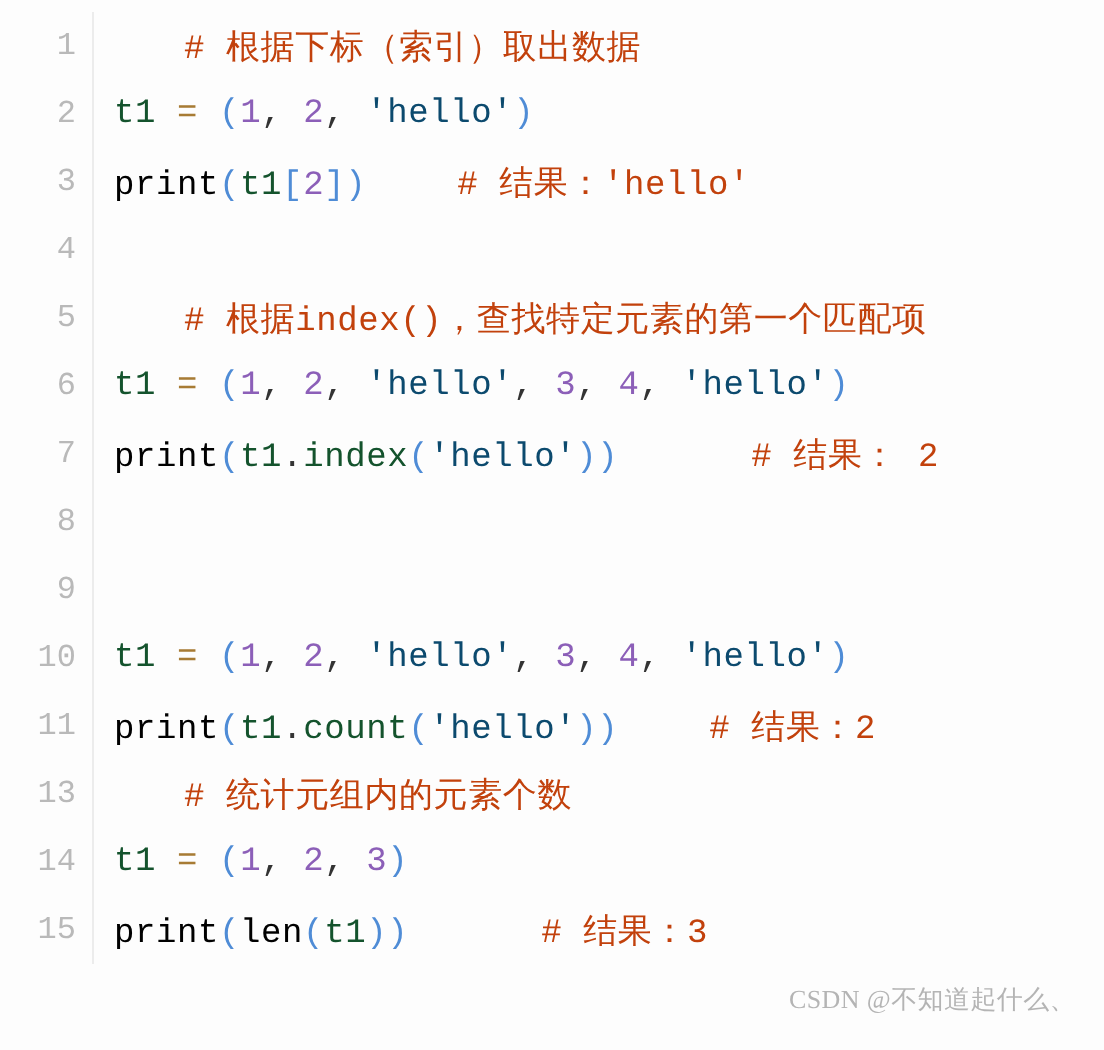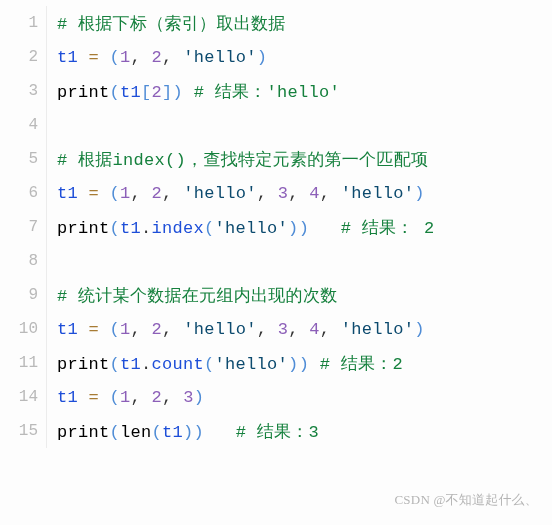--- a/index.html
+++ b/index.html
@@ -36,22 +36,22 @@
     width: 1px;
     background: #ececec;
     align-self: stretch;
     margin-right: 10px;
     flex: 0 0 auto;
   }
   .code {
     flex: 1 1 auto;
     letter-spacing: 0.3px;
   }
-  .tok-comment { color: #15803d; }
-  .tok-ident   { color: #1d4ed8; }
+  .tok-comment { color: #c2410c; margin-left: 35px; }
+  .tok-ident   { color: #14532d; }
   .tok-punct   { color: #333333; }
   .tok-op      { color: #a77b34; }
   .tok-paren   { color: #4f8cd6; }
   .tok-bracket { color: #4f8cd6; }
   .tok-number  { color: #8c5fb8; }
   .tok-string  { color: #0c4a6e; }
   .tok-builtin { color: #000000; }
   .watermark {
     position: absolute;
     right: 14px;
@@ -68,19 +68,20 @@
 
 <div class="editor" id="editor">
     <div class="line"><div class="gutter">1</div><div class="bar"></div><div class="code"><span class="tok-comment"># 根据下标（索引）取出数据</span></div></div>
     <div class="line"><div class="gutter">2</div><div class="bar"></div><div class="code"><span class="tok-ident">t1 </span><span class="tok-op">=</span><span class="tok-ident"> </span><span class="tok-paren">(</span><span class="tok-number">1</span><span class="tok-punct">, </span><span class="tok-number">2</span><span class="tok-punct">, </span><span class="tok-string">'hello'</span><span class="tok-paren">)</span></div></div>
     <div class="line"><div class="gutter">3</div><div class="bar"></div><div class="code"><span class="tok-builtin">print</span><span class="tok-paren">(</span><span class="tok-ident">t1</span><span class="tok-bracket">[</span><span class="tok-number">2</span><span class="tok-bracket">]</span><span class="tok-paren">)</span><span class="tok-ident"> </span><span class="tok-comment"># 结果：'hello'</span></div></div>
     <div class="line"><div class="gutter">4</div><div class="bar"></div><div class="code"></div></div>
     <div class="line"><div class="gutter">5</div><div class="bar"></div><div class="code"><span class="tok-comment"># 根据index()，查找特定元素的第一个匹配项</span></div></div>
     <div class="line"><div class="gutter">6</div><div class="bar"></div><div class="code"><span class="tok-ident">t1 </span><span class="tok-op">=</span><span class="tok-ident"> </span><span class="tok-paren">(</span><span class="tok-number">1</span><span class="tok-punct">, </span><span class="tok-number">2</span><span class="tok-punct">, </span><span class="tok-string">'hello'</span><span class="tok-punct">, </span><span class="tok-number">3</span><span class="tok-punct">, </span><span class="tok-number">4</span><span class="tok-punct">, </span><span class="tok-string">'hello'</span><span class="tok-paren">)</span></div></div>
     <div class="line"><div class="gutter">7</div><div class="bar"></div><div class="code"><span class="tok-builtin">print</span><span class="tok-paren">(</span><span class="tok-ident">t1</span><span class="tok-punct">.</span><span class="tok-ident">index</span><span class="tok-paren">(</span><span class="tok-string">'hello'</span><span class="tok-paren">)</span><span class="tok-paren">)</span><span class="tok-ident">   </span><span class="tok-comment"># 结果： 2</span></div></div>
     <div class="line"><div class="gutter">8</div><div class="bar"></div><div class="code"></div></div>
-    <div class="line"><div class="gutter">9</div><div class="bar"></div><div class="code"><span class="tok-comment"># 统计某个数据在元组内出现的次数</span></div></div>
+    <div class="line"><div class="gutter">9</div><div class="bar"></div></div>
     <div class="line"><div class="gutter">10</div><div class="bar"></div><div class="code"><span class="tok-ident">t1 </span><span class="tok-op">=</span><span class="tok-ident"> </span><span class="tok-paren">(</span><span class="tok-number">1</span><span class="tok-punct">, </span><span class="tok-number">2</span><span class="tok-punct">, </span><span class="tok-string">'hello'</span><span class="tok-punct">, </span><span class="tok-number">3</span><span class="tok-punct">, </span><span class="tok-number">4</span><span class="tok-punct">, </span><span class="tok-string">'hello'</span><span class="tok-paren">)</span></div></div>
     <div class="line"><div class="gutter">11</div><div class="bar"></div><div class="code"><span class="tok-builtin">print</span><span class="tok-paren">(</span><span class="tok-ident">t1</span><span class="tok-punct">.</span><span class="tok-ident">count</span><span class="tok-paren">(</span><span class="tok-string">'hello'</span><span class="tok-paren">)</span><span class="tok-paren">)</span><span class="tok-ident"> </span><span class="tok-comment"># 结果：2</span></div></div>
+    <div class="line"><div class="gutter">13</div><div class="bar"></div><div class="code"><span class="tok-comment"># 统计元组内的元素个数</span></div></div>
     <div class="line"><div class="gutter">14</div><div class="bar"></div><div class="code"><span class="tok-ident">t1 </span><span class="tok-op">=</span><span class="tok-ident"> </span><span class="tok-paren">(</span><span class="tok-number">1</span><span class="tok-punct">, </span><span class="tok-number">2</span><span class="tok-punct">, </span><span class="tok-number">3</span><span class="tok-paren">)</span></div></div>
     <div class="line"><div class="gutter">15</div><div class="bar"></div><div class="code"><span class="tok-builtin">print</span><span class="tok-paren">(</span><span class="tok-builtin">len</span><span class="tok-paren">(</span><span class="tok-ident">t1</span><span class="tok-paren">)</span><span class="tok-paren">)</span><span class="tok-ident">   </span><span class="tok-comment"># 结果：3</span></div></div>
   </div>
 <div class="watermark">CSDN @不知道起什么、</div>
 
 </body></html>

